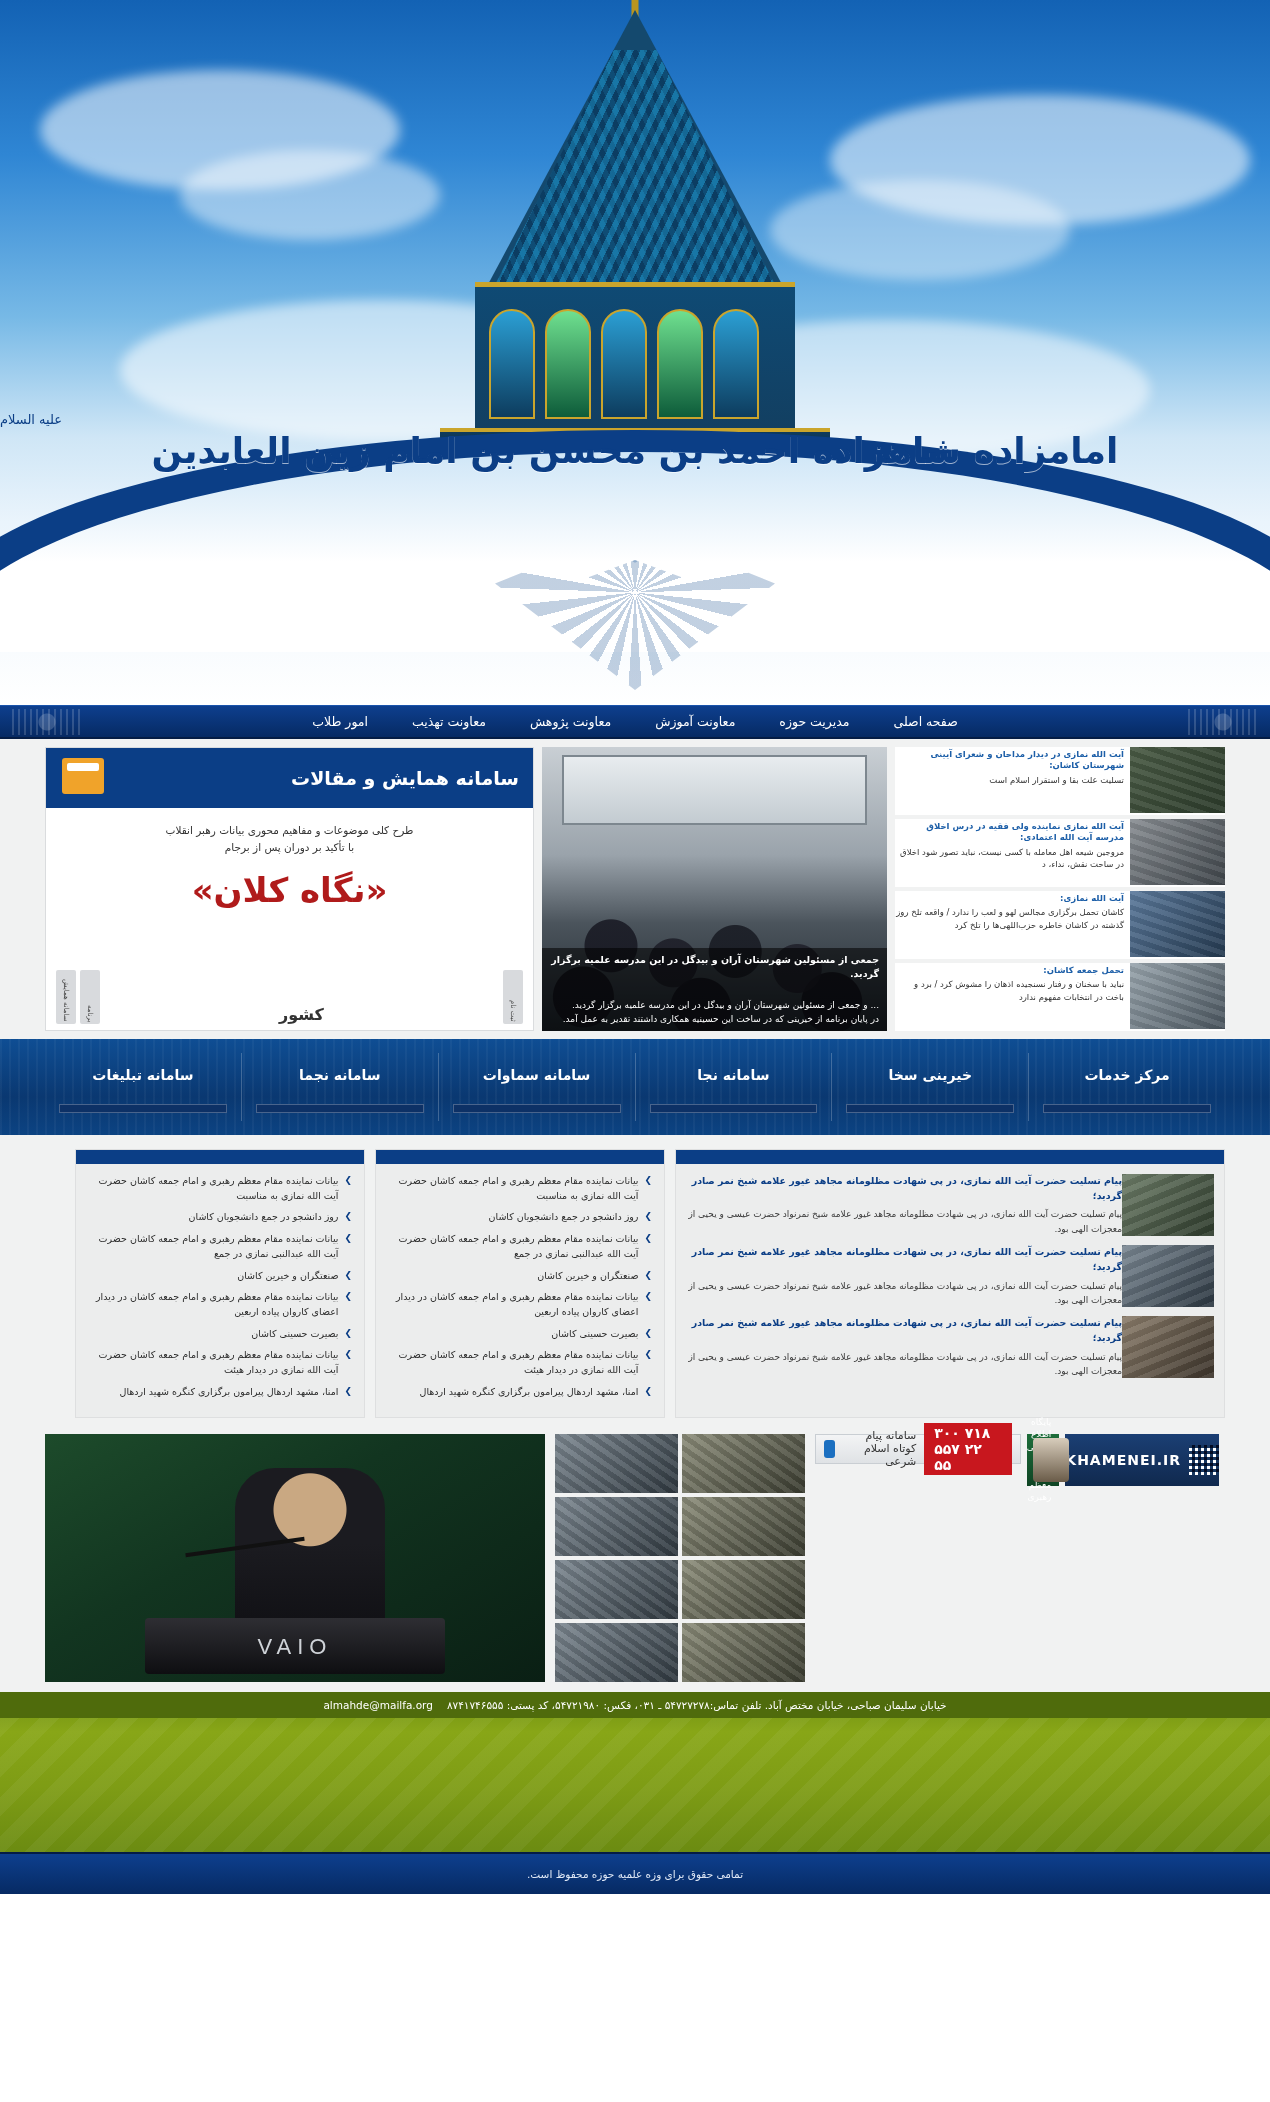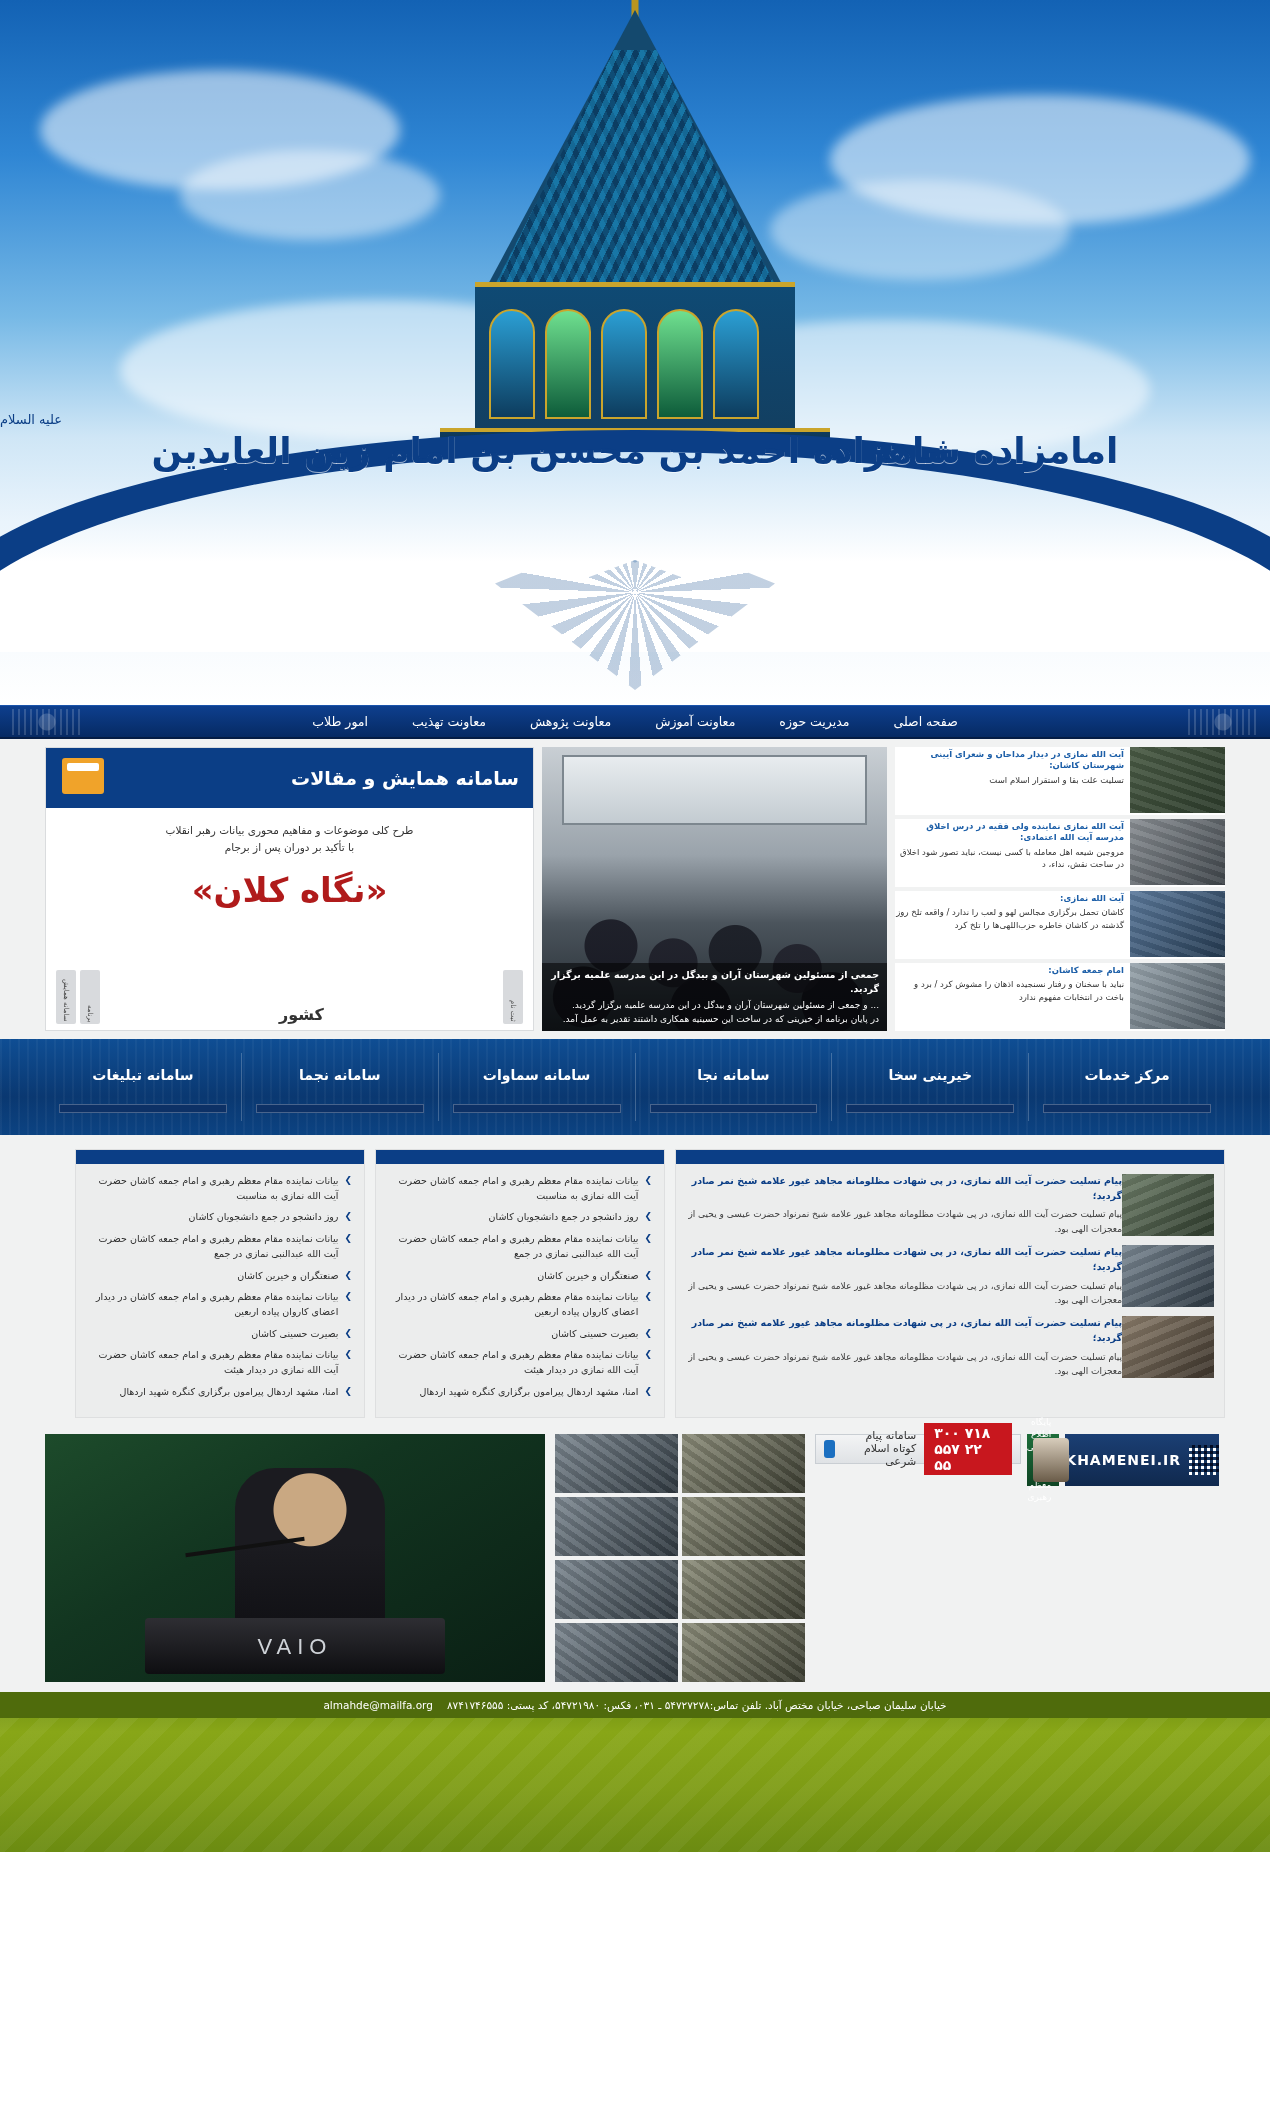--- a/index.html
+++ b/index.html
@@ -182,21 +182,21 @@
     position: absolute; top: 8px; left: 20px; right: 20px; height: 70px;
     background: linear-gradient(180deg,#e8ecef,#c3cbd1);
     border: 2px solid #7d878f;
   }
   .photo-caption {
     position: absolute; left: 0; right: 0; bottom: 0;
     background: rgba(0,0,0,0.55);
     color: #fff; font-size: 9px; line-height: 1.5;
     padding: 5px 8px; text-align: right; direction: rtl;
   }
-  .photo-caption .lead { font-weight: bold; font-size: 9.5px; display:block; margin-bottom: 3px;}
+  .photo-caption .lead { font-weight: bold; font-size: 9.5px; display:block; margin-bottom: 18px;}
 
   .promo {
     flex: 1; position: relative; overflow: hidden;
     background: #ffffff;
     border: 1px solid #dadcde;
   }
   .promo-top {
     height: 60px; background: #0b3e86; position: relative;
     display: flex; align-items: center; justify-content: flex-start; padding: 0 14px;
   }
@@ -480,21 +480,21 @@
       <div class="news-item">
         <div class="news-thumb t3"></div>
         <div class="news-body">
           <div class="news-title">آیت الله نمازی:</div>
           <div class="news-text">کاشان تحمل برگزاری مجالس لهو و لعب را ندارد / واقعه تلخ روز گذشته در کاشان خاطره حزب‌اللهی‌ها را تلخ کرد</div>
         </div>
       </div>
       <div class="news-item">
         <div class="news-thumb t4"></div>
         <div class="news-body">
-          <div class="news-title">امام جمعه کاشان:</div>
+          <div class="news-title">تحمل جمعه کاشان:</div>
           <div class="news-text">نباید با سخنان و رفتار نسنجیده اذهان را مشوش کرد / برد و باخت در انتخابات مفهوم ندارد</div>
         </div>
       </div>
     </div>
 
     <div class="hero-photo">
       <div class="crowd"></div>
       <div class="stage"></div>
       <div class="photo-caption">
         <span class="lead">جمعی از مسئولین شهرستان آران و بیدگل در این مدرسه علمیه برگزار گردید.</span>
@@ -711,14 +711,17 @@
   </div>
 
   <div class="footer-green">
     <div class="footer-bar">
       <span>خیابان سلیمان صباحی، خیابان مختص آباد. تلفن تماس:۵۴۷۲۷۲۷۸ ـ ۰۳۱، فکس: ۵۴۷۲۱۹۸۰، کد پستی: ۸۷۴۱۷۴۶۵۵۵</span>
       <span style="margin-right:14px">almahde@mailfa.org</span>
     </div>
     <div class="deco"></div>
   </div>
 
+  <div class="footer-blue">
+    <span>تمامی حقوق برای وزه علمیه  حوزه  محفوظ است.</span>
+  </div>
 
 </div>
 
 </body></html>

